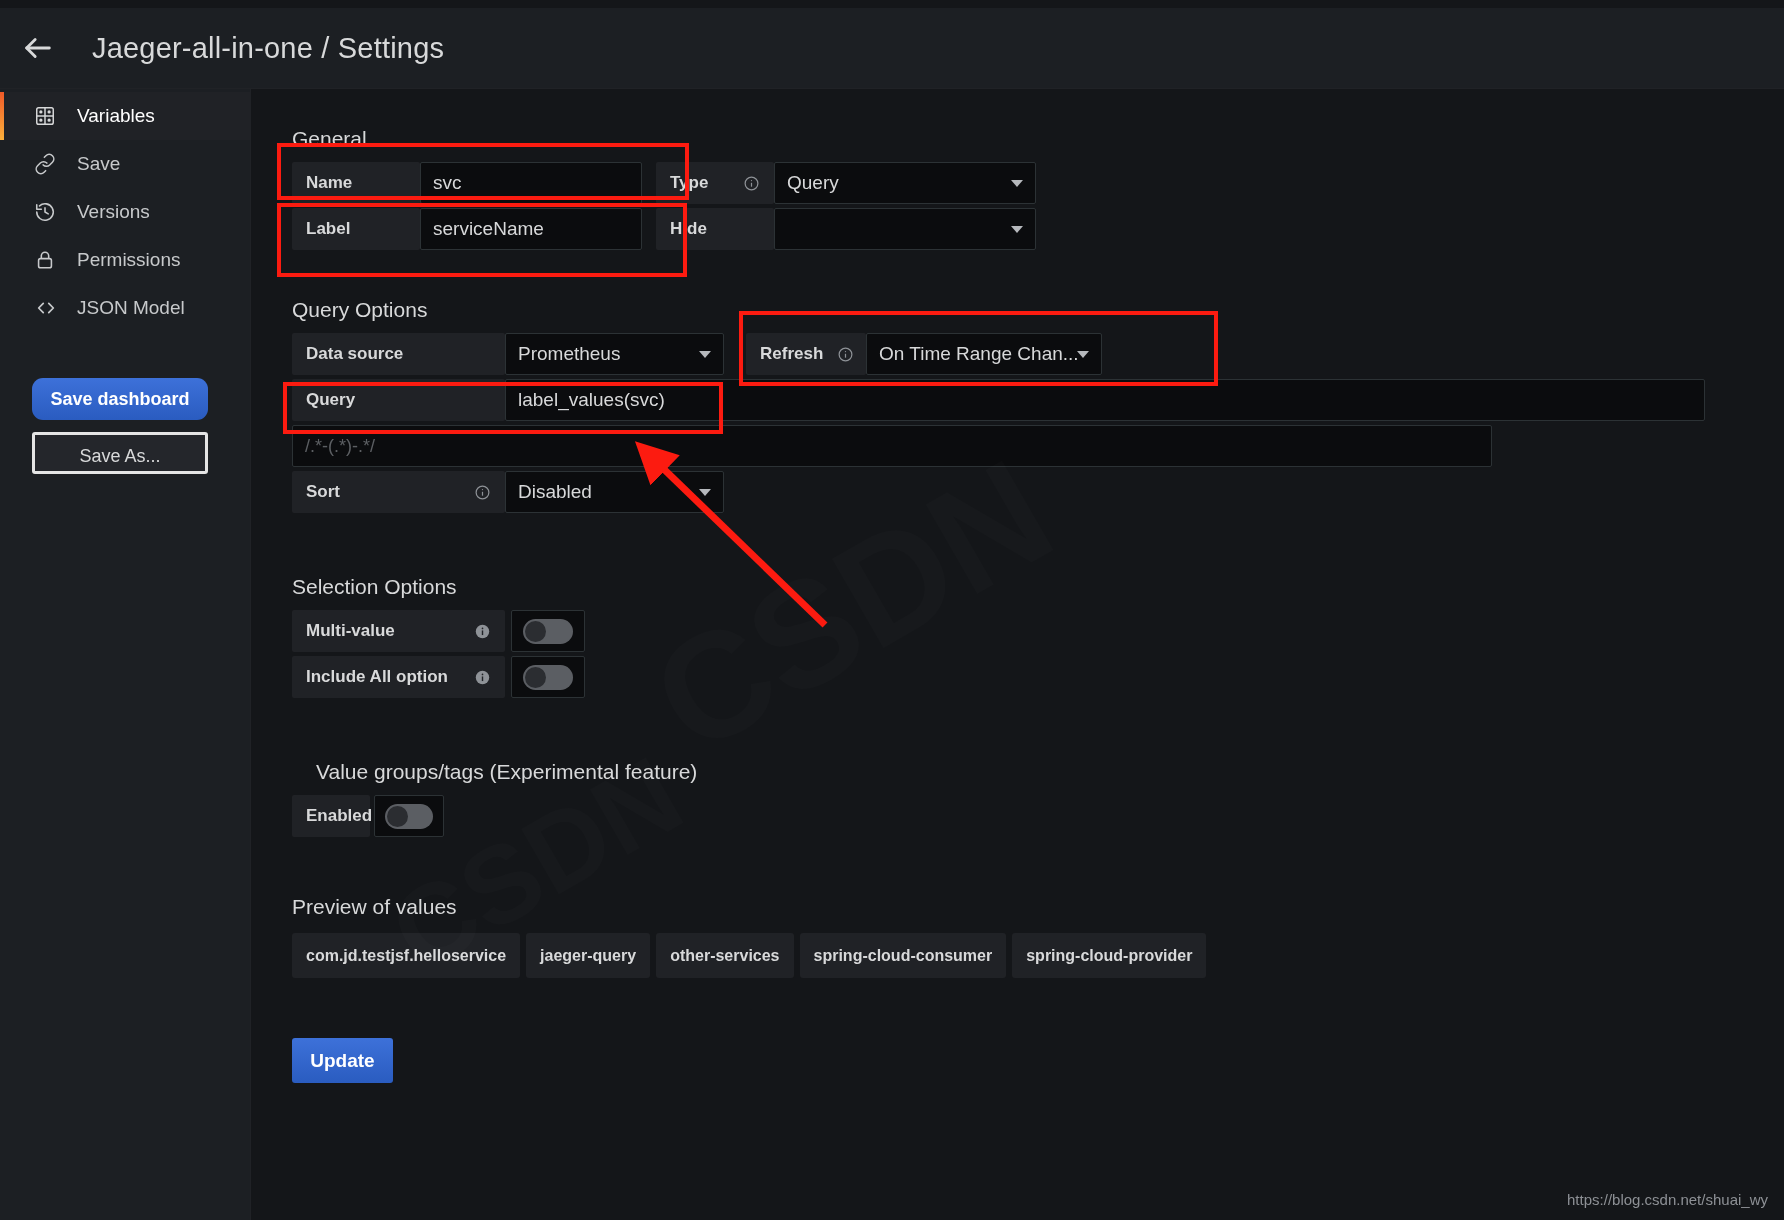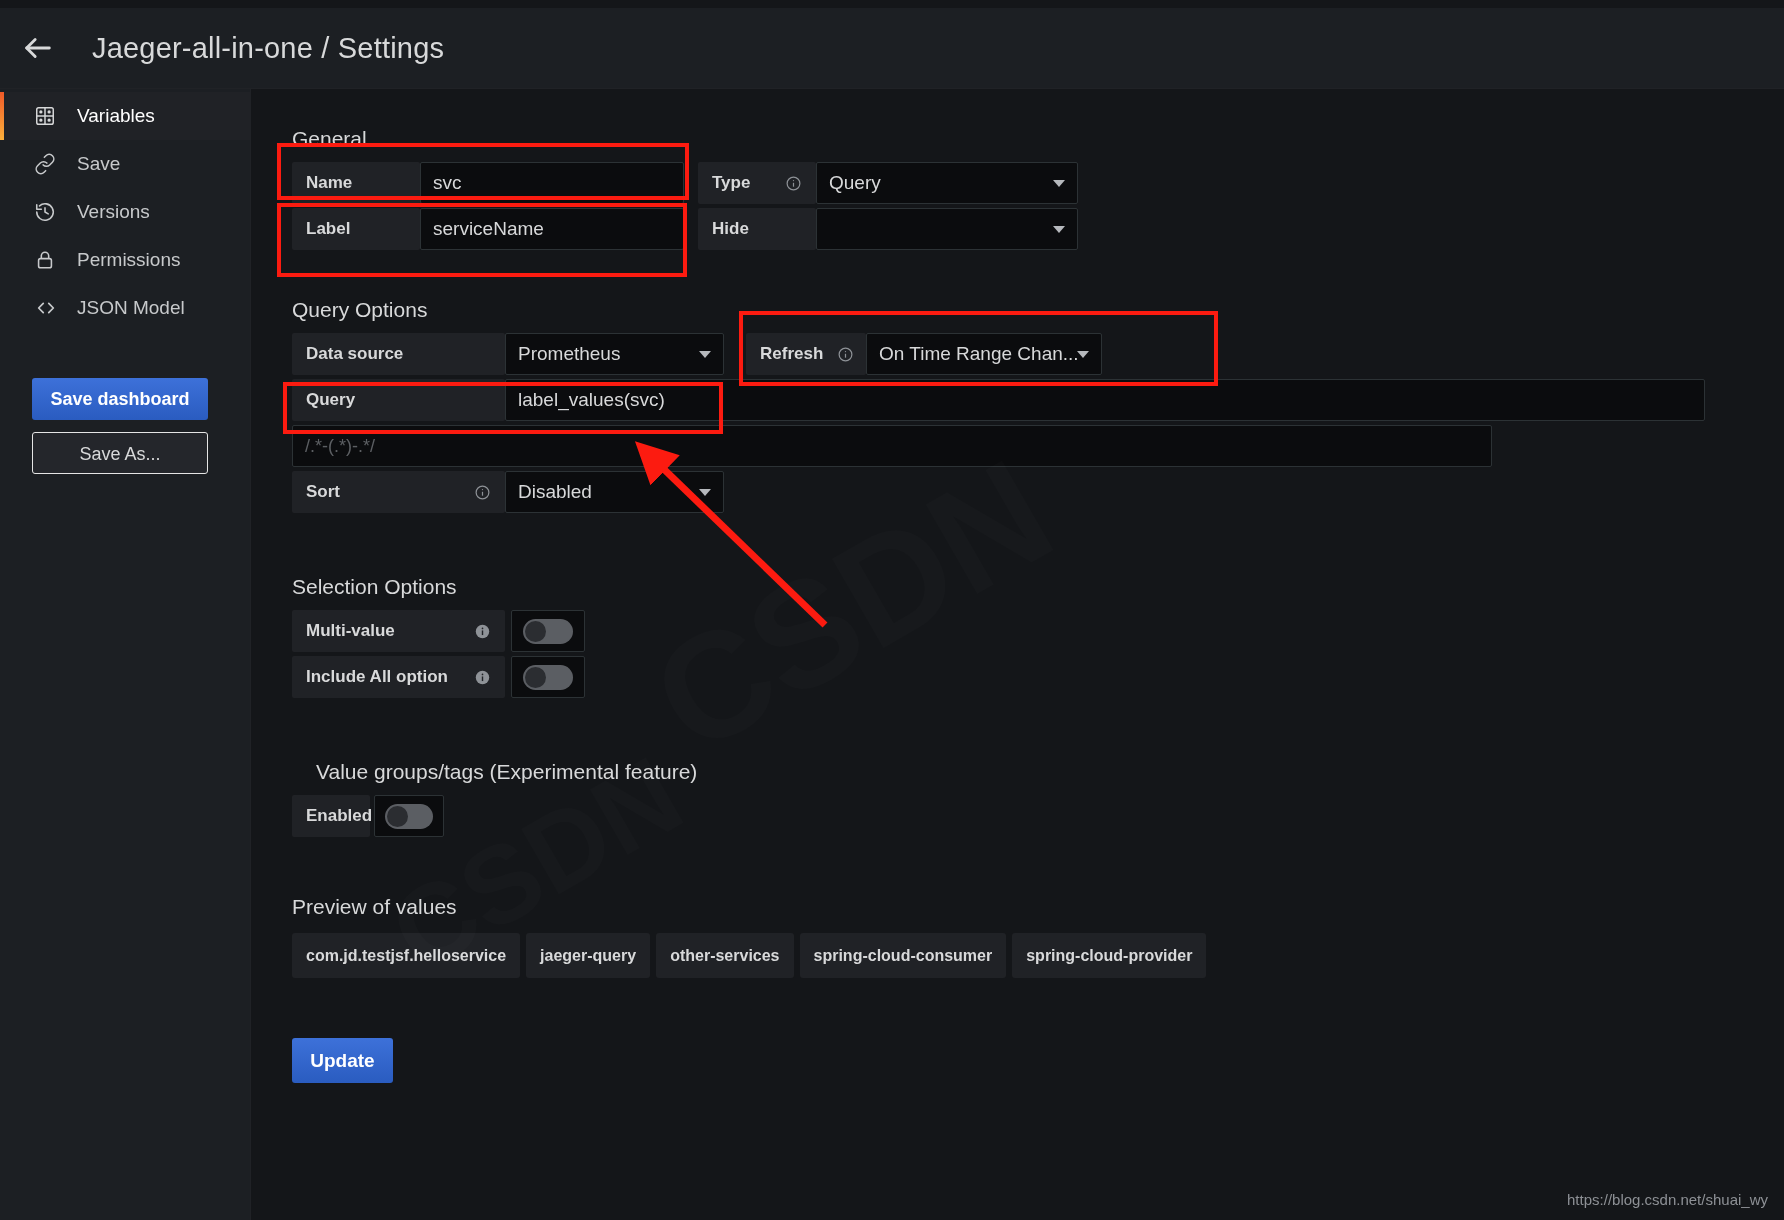--- a/index.html
+++ b/index.html
@@ -97,25 +97,26 @@
     font-weight: 700;
     border: none;
     cursor: pointer;
     font-family: "Liberation Sans", sans-serif;
     text-align: center;
     line-height: 42px;
   }
   .btn-primary {
     background: linear-gradient(180deg, #3d71d9, #2a5cc0);
     color: #ffffff;
+    border-radius: 11px;
   }
   .btn-secondary {
     background: #24262b;
     color: #d8d9da;
-    border: 1px solid #e5e5e5;
+    border: 3px solid #e5e5e5;
     font-weight: 400;
     margin-top: 12px;
   }
 
   
   .content {
     position: absolute;
     left: 251px; top: 89px;
     width: 1533px;
     height: 1131px;
@@ -189,21 +190,21 @@
     right: 12px; top: 50%;
     margin-top: -3px;
     width: 0; height: 0;
     border-left: 6px solid transparent;
     border-right: 6px solid transparent;
     border-top: 7px solid #b6b9bd;
   }
 
   
   .w-lbl-gen  { width: 128px; }
-  .w-inp-gen  { width: 264px; }
+  .w-inp-gen  { width: 222px; }
   .w-lbl-type { width: 118px; }
   .w-sel-type { width: 262px; }
   .w-lbl-qo   { width: 213px; }
   .w-sel-ds   { width: 219px; }
   .w-lbl-ref  { width: 120px; }
   .w-sel-ref  { width: 236px; }
   .w-inp-q    { width: 1200px; }
   .w-inp-rx   { width: 1200px; }
   .w-sel-sort { width: 219px; }
   .w-lbl-sel  { width: 213px; }

